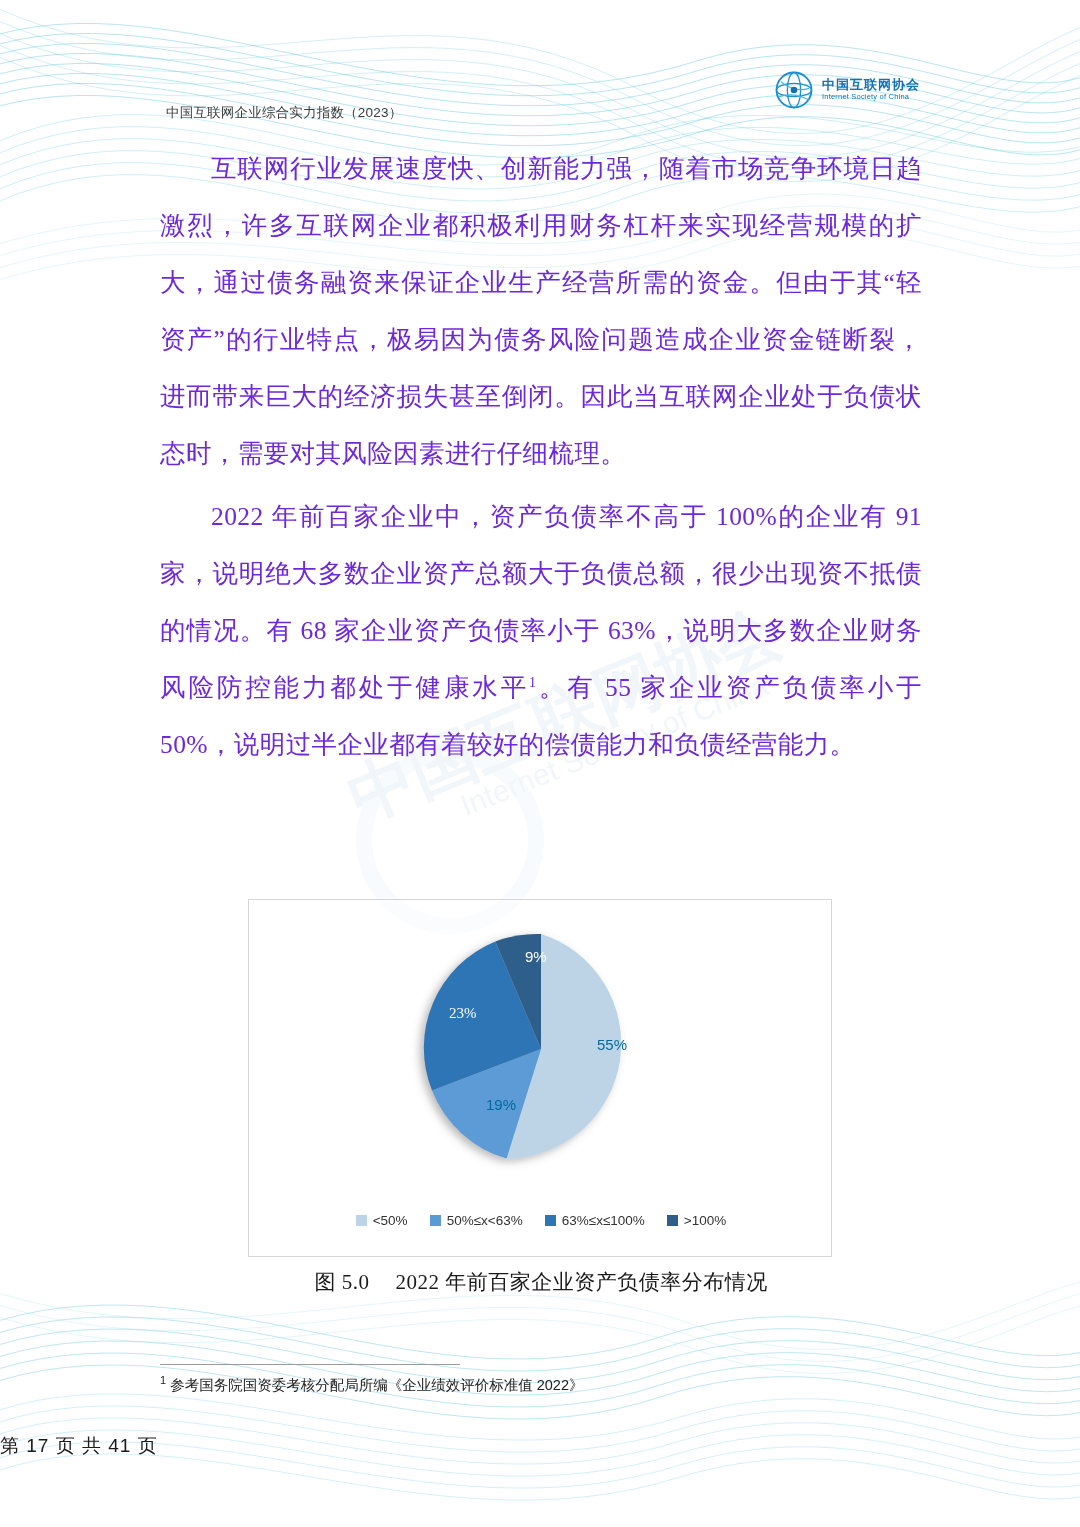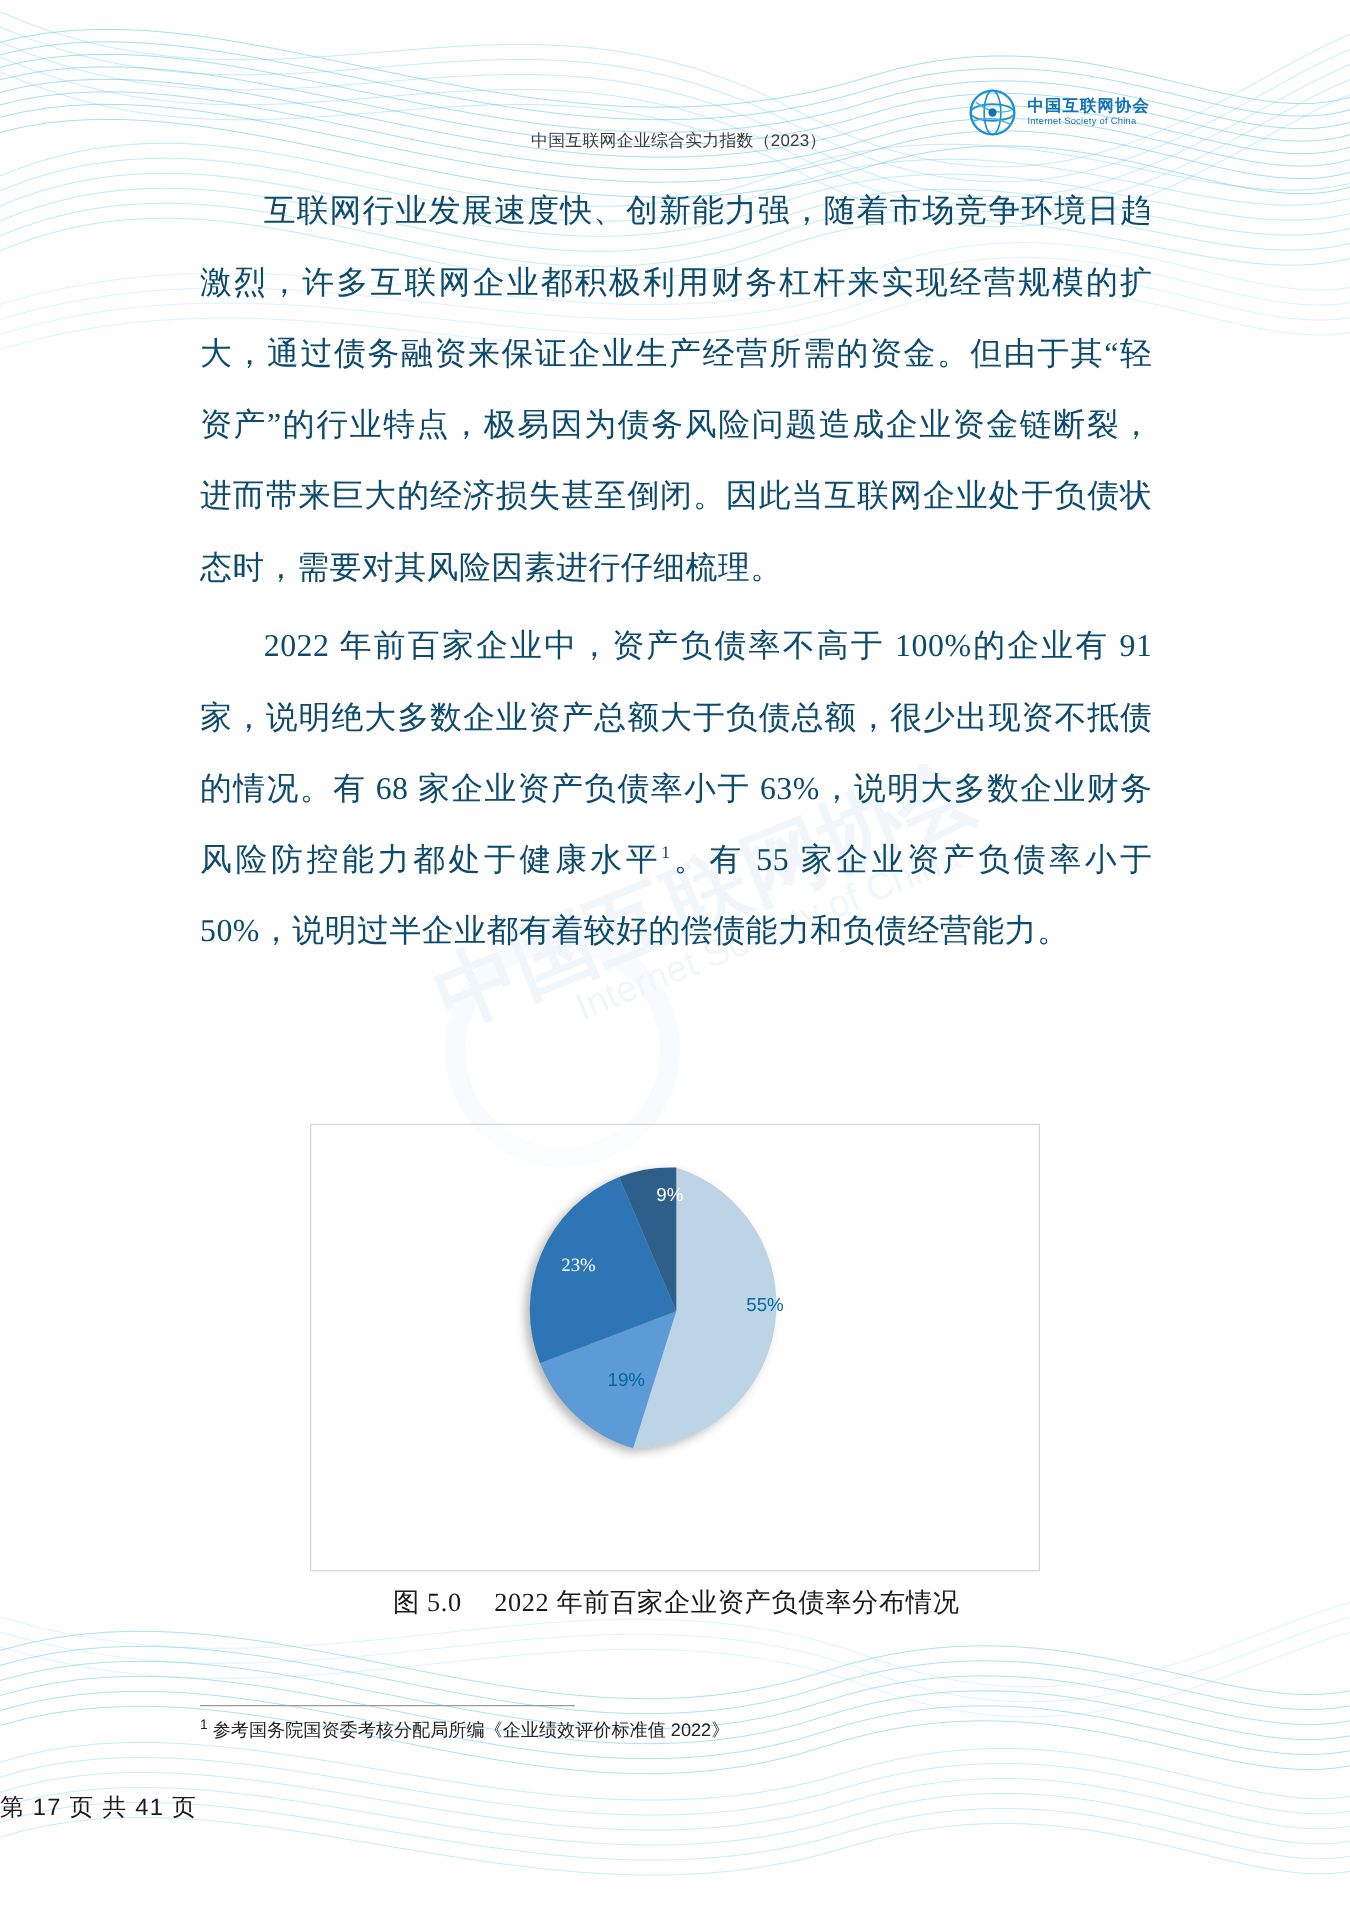--- a/index.html
+++ b/index.html
@@ -51,21 +51,20 @@
     top: 104px;
     left: 166px;
     right: 160px;
     height: 34px;
   }
   .header-title {
     font-family: "Liberation Sans", sans-serif;
     font-size: 13.5px;
     color: #3b3b3b;
     letter-spacing: .2px;
-    text-align: center;
   }
   .logo {
     position: absolute;
     right: 0;
     top: -34px;
     display: flex;
     align-items: center;
     gap: 8px;
   }
   .logo-mark { width: 40px; height: 40px; }
@@ -92,21 +91,21 @@
   .content {
     position: absolute;
     top: 140px;
     left: 160px;
     width: 762px;
   }
   p.para {
     margin: 0 0 6px 0;
     font-size: 25.5px;
     line-height: 57px;
-    color: #0c4a6e;
+    color: #6d28d9;
     text-align: justify;
     text-indent: 2em;
     letter-spacing: .4px;
   }
   sup.fn {
     font-size: 14px;
     vertical-align: super;
     line-height: 0;
   }
 
@@ -316,20 +315,38 @@
         </g>
       </svg>
       <div class="pie-labels">
         <span style="left:196px; top:112px;">55%</span>
         <span style="left:85px; top:172px;">19%</span>
         <span style="left:48px; top:81px; color:#ffffff;font-family:Liberation Serif, serif;">23%</span>
         <span style="left:124px; top:24px; color:#ffffff;">9%</span>
       </div>
     </div>
 
+    <div class="legend">
+      <div class="legend-item">
+        <span class="legend-swatch" style="background:#bcd4e6;"></span>
+        <span>&lt;50%</span>
+      </div>
+      <div class="legend-item">
+        <span class="legend-swatch" style="background:#5b9bd5;"></span>
+        <span>50%≤x&lt;63%</span>
+      </div>
+      <div class="legend-item">
+        <span class="legend-swatch" style="background:#2e75b6;"></span>
+        <span>63%≤x≤100%</span>
+      </div>
+      <div class="legend-item">
+        <span class="legend-swatch" style="background:#2e5f8a;"></span>
+        <span>&gt;100%</span>
+      </div>
+    </div>
   </div>
 
   <div class="figure-caption">
     <span>图 5.0</span><span class="gap"></span><span>2022 年前百家企业资产负债率分布情况</span>
   </div>
 
   <div class="footnote-rule"></div>
   <div class="footnote">
     <sup>1</sup>
     <span>参考国务院国资委考核分配局所编《企业绩效评价标准值 2022》</span>

